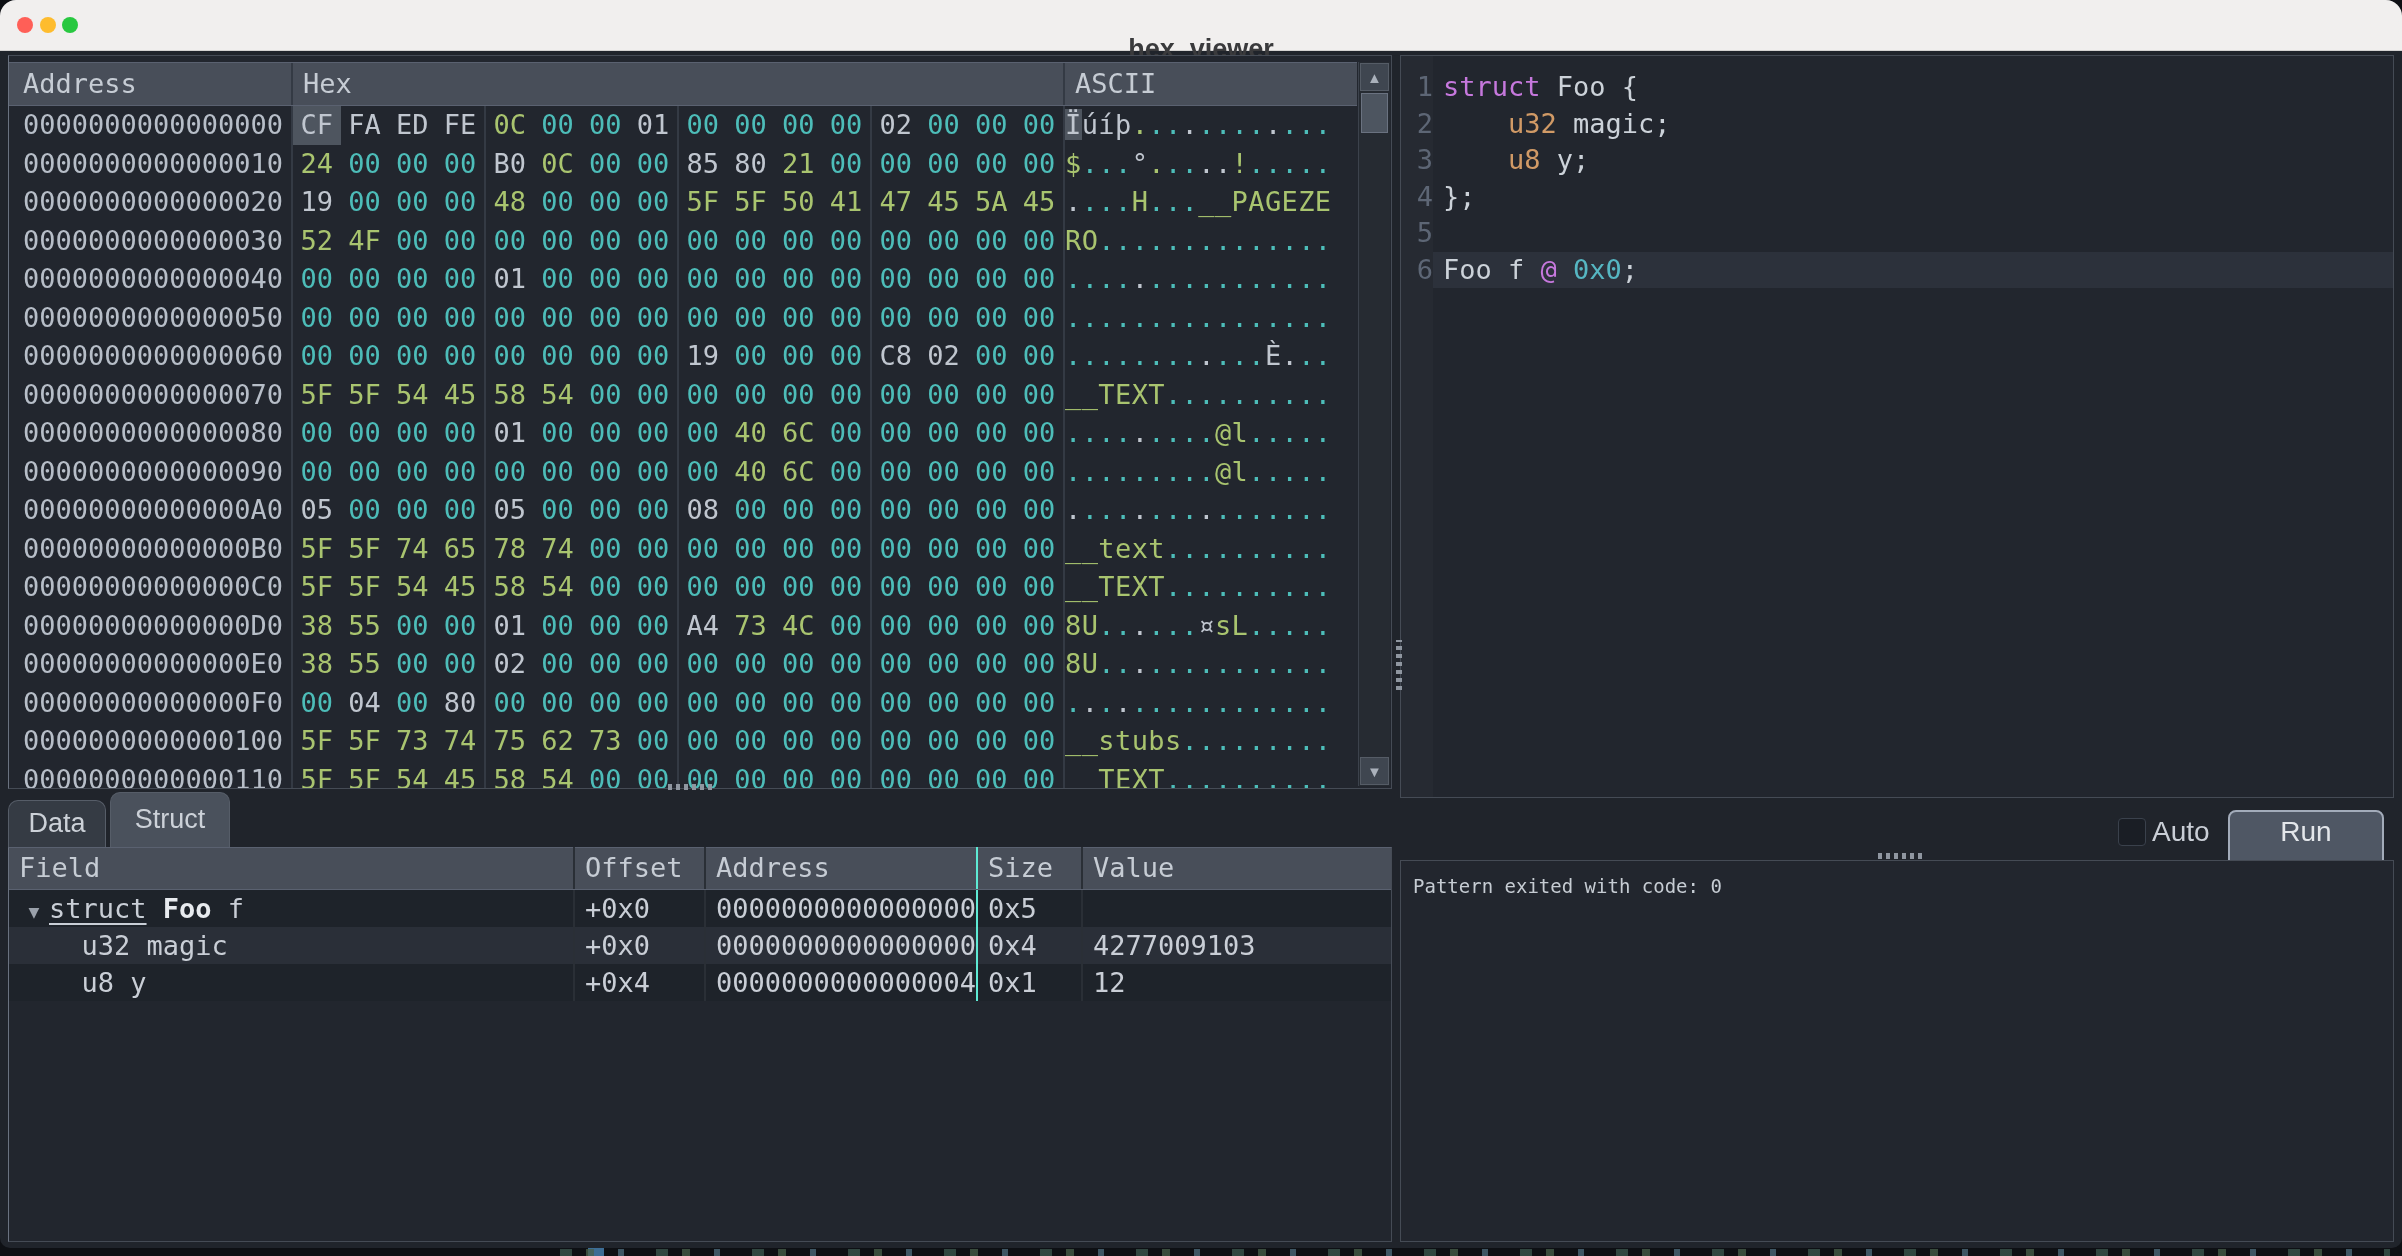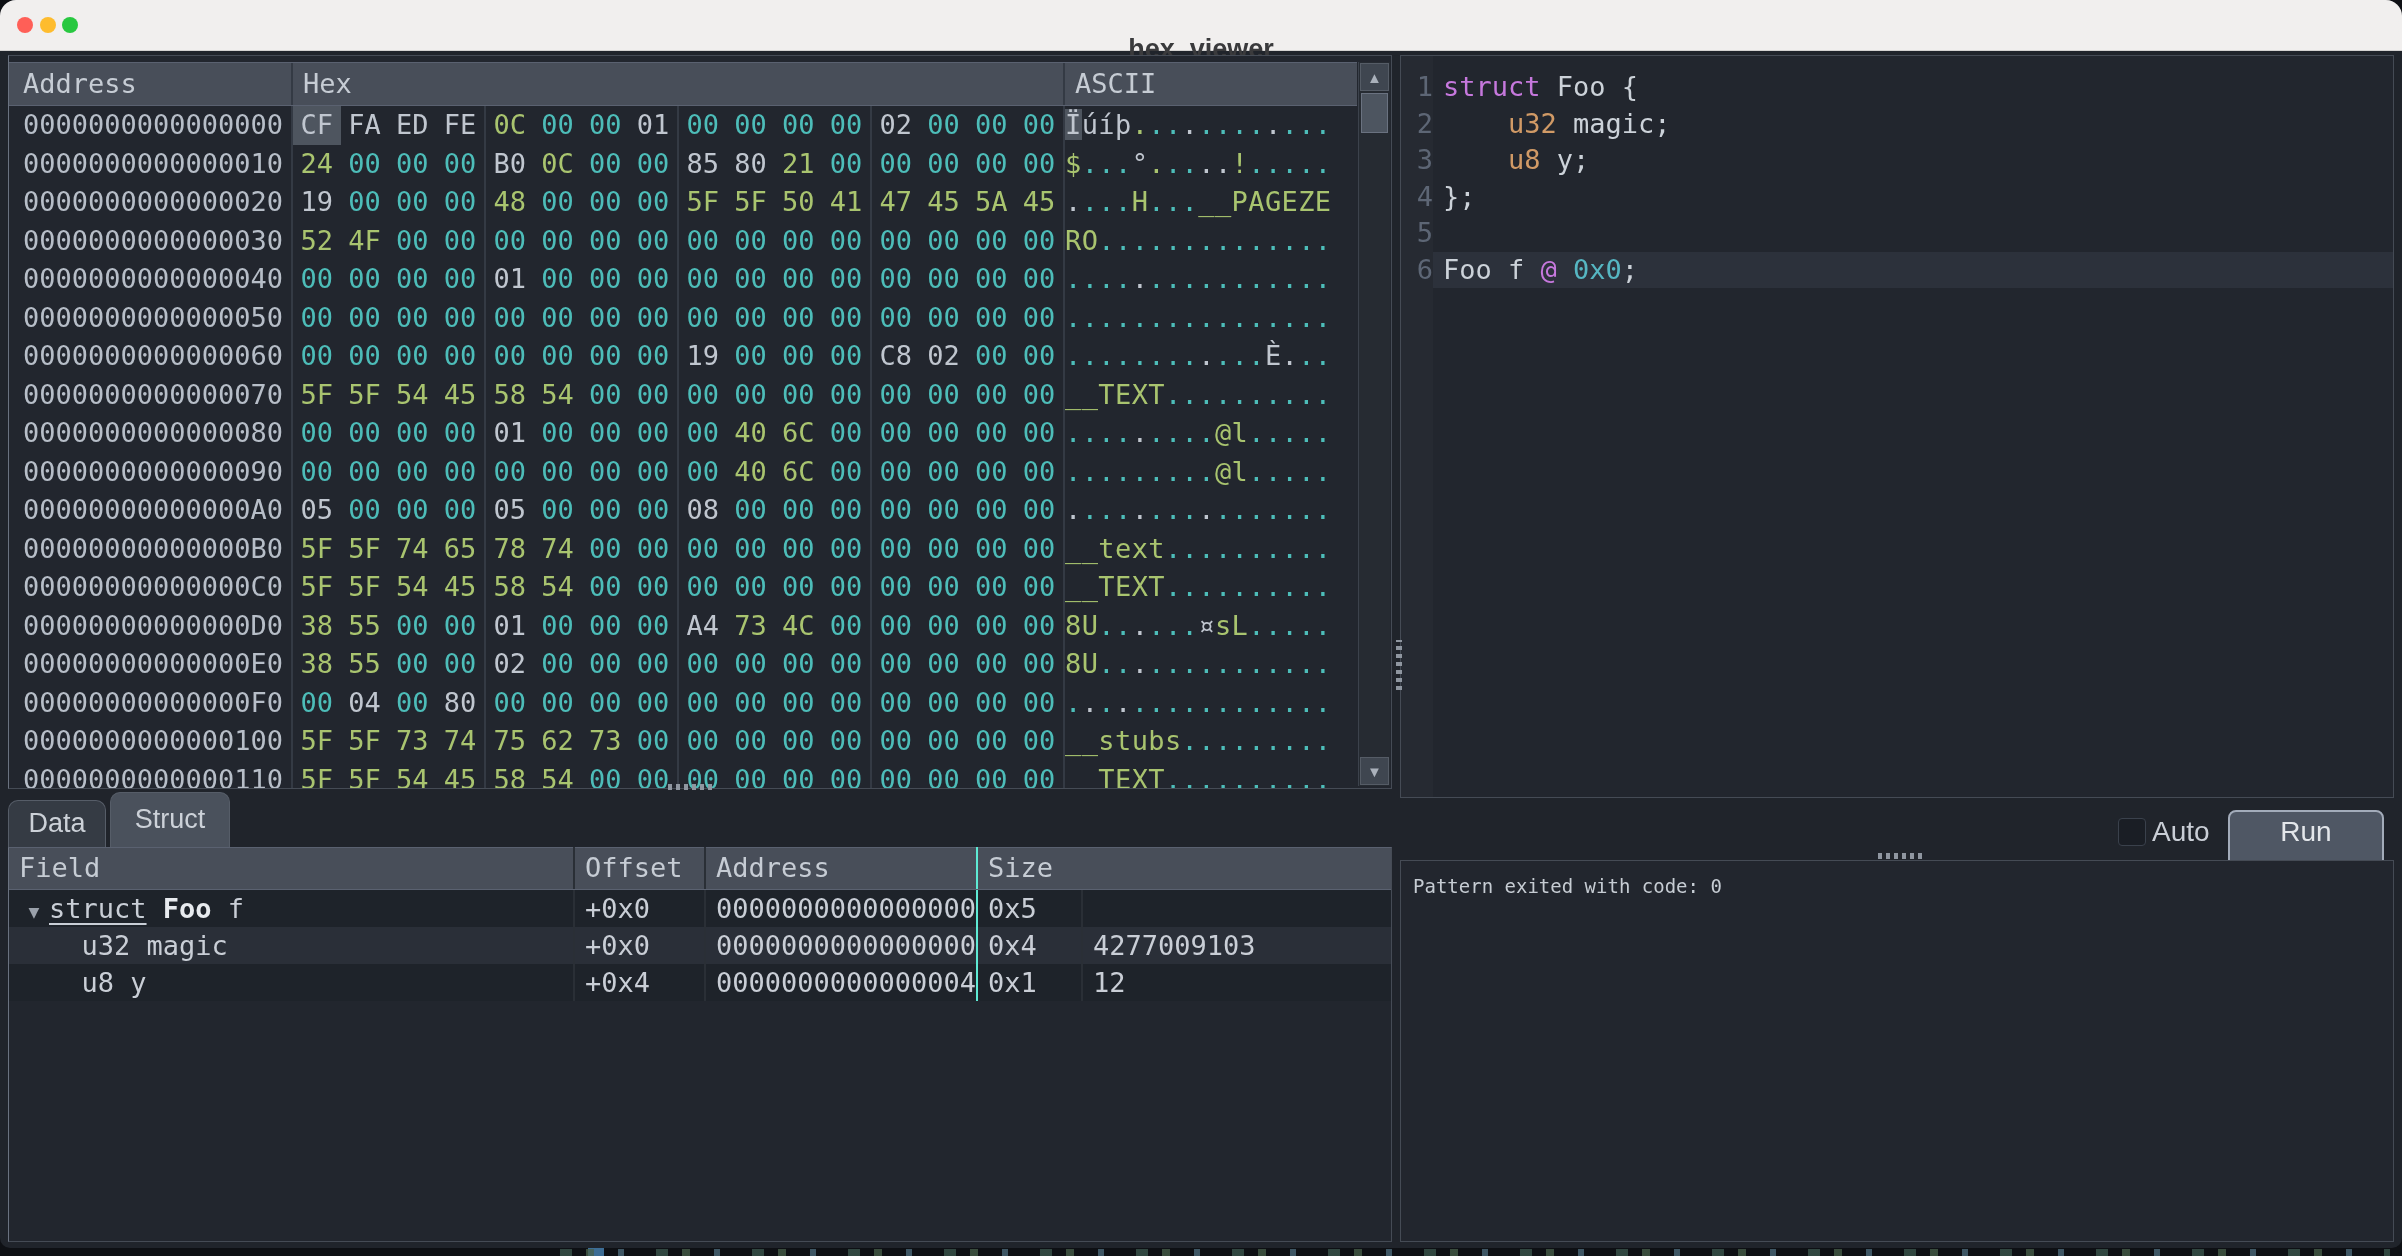--- a/index.html
+++ b/index.html
@@ -183,20 +183,21 @@
       <div class="tab" id="tab-data">Data</div>
       <div class="tab" id="tab-struct">Struct</div>
     </div>
 
   <div class="panel" id="struct-panel">
     <div id="struct-header" class="mono">
         <span class="sc c0">Field</span>
         <span class="sc c1">Offset</span>
         <span class="sc c2">Address</span>
         <span class="sc c3">Size</span>
+        <span class="sc c4">Value</span>
       </div>
     <div id="struct-rows" class="mono">
         <div class="strow"><span class="sc c0"><span class="expander">▼</span><span class="fp-underline">struct</span><span class="fp-plain"> </span><span class="fp-bold">Foo</span><span class="fp-plain"> f</span></span><span class="sc c1">+0x0</span><span class="sc c2">0000000000000000</span><span class="sc c3">0x5</span><span class="sc c4"></span></div>
         <div class="strow"><span class="sc c0"><span class="expander"> </span><span>  </span><span class="fp-plain">u32 magic</span></span><span class="sc c1">+0x0</span><span class="sc c2">0000000000000000</span><span class="sc c3">0x4</span><span class="sc c4">4277009103</span></div>
         <div class="strow"><span class="sc c0"><span class="expander"> </span><span>  </span><span class="fp-plain">u8 y</span></span><span class="sc c1">+0x4</span><span class="sc c2">0000000000000004</span><span class="sc c3">0x1</span><span class="sc c4">12</span></div>
       </div>
   </div>
 
   <div id="auto-checkbox"></div>
   <div id="auto-label">Auto</div>

